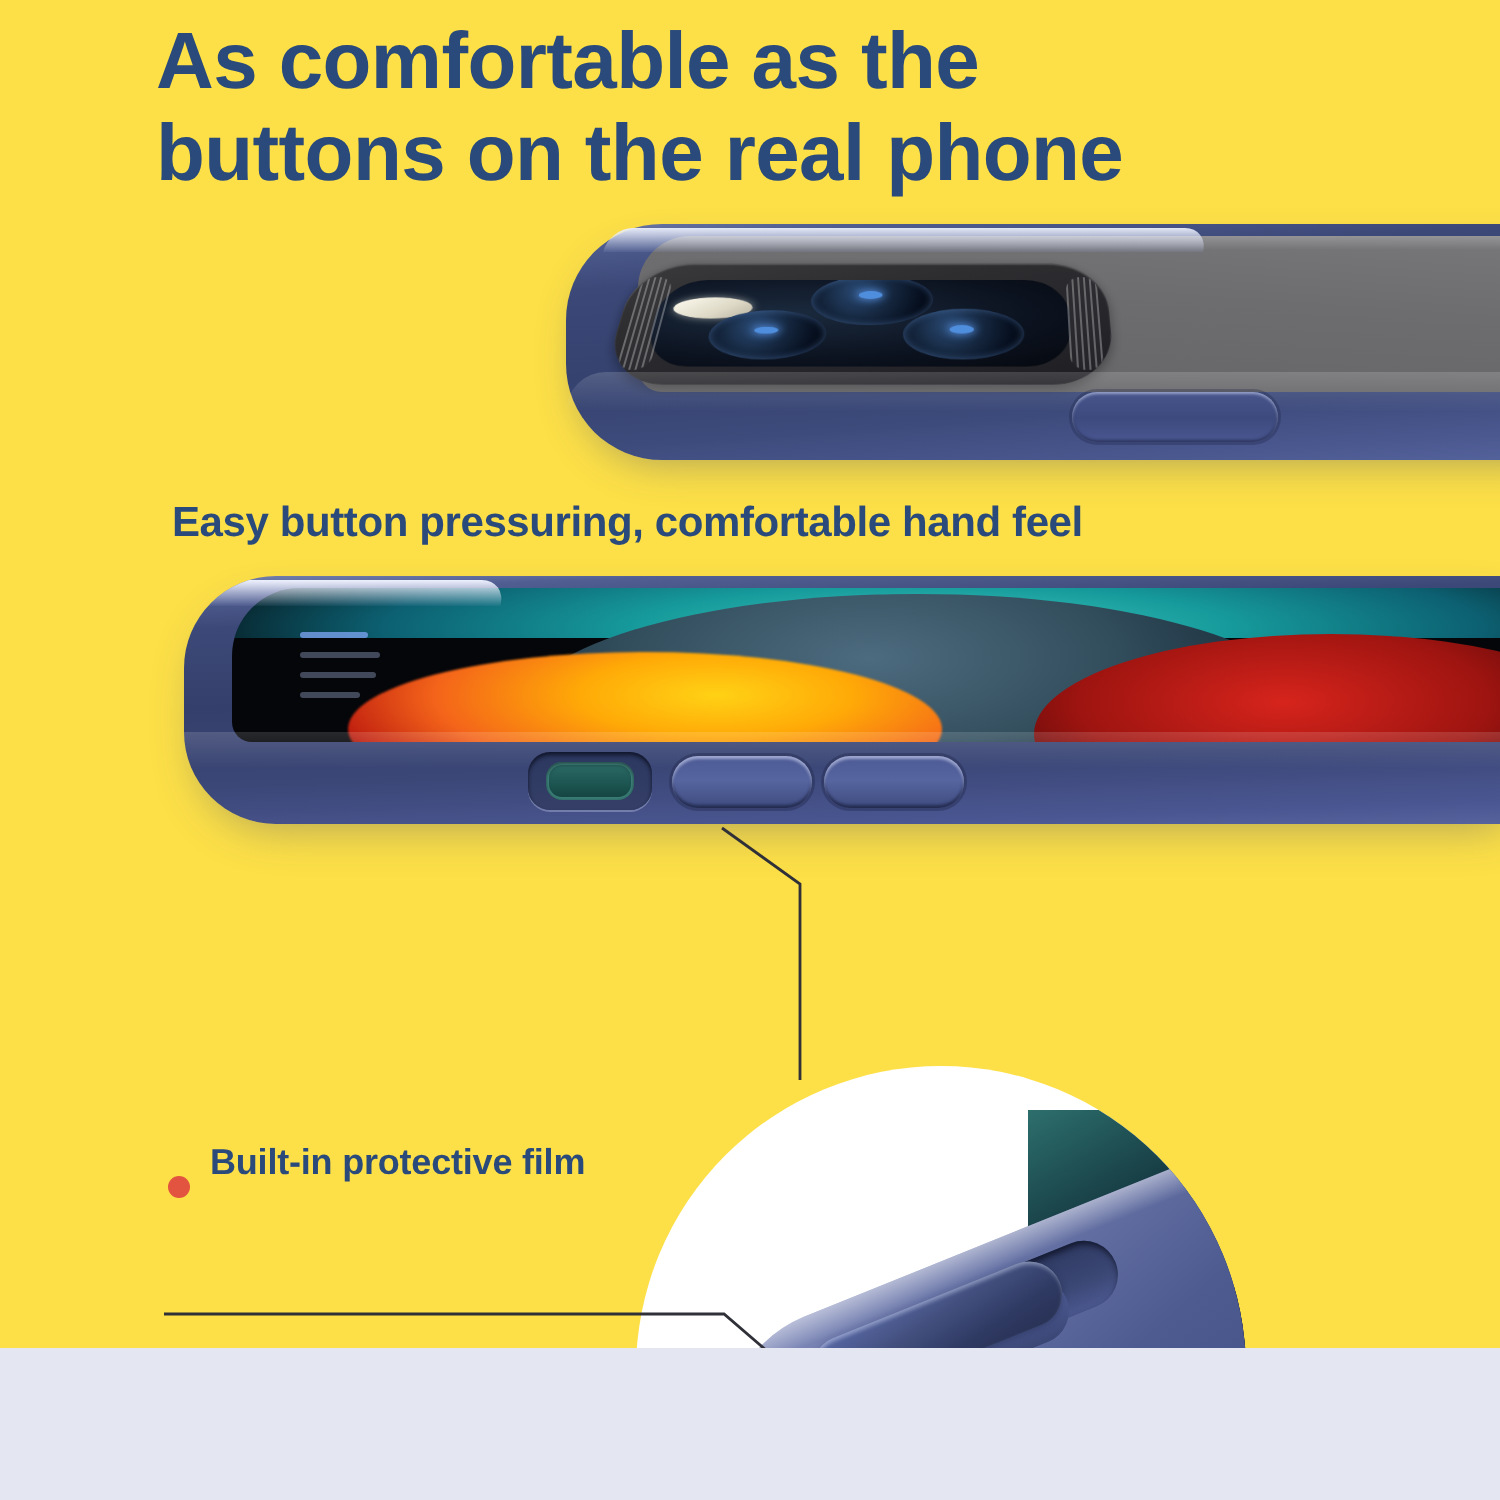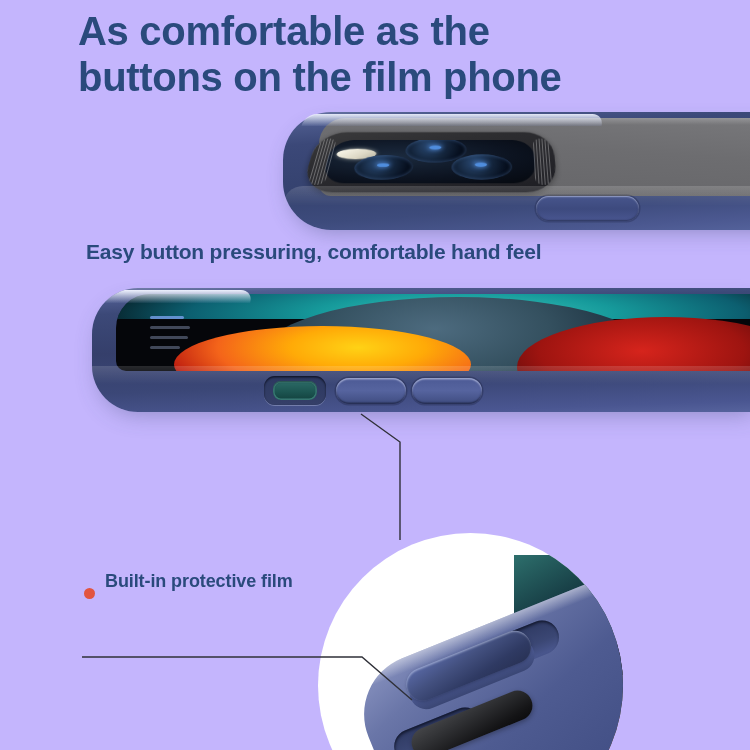--- a/index.html
+++ b/index.html
@@ -10,22 +10,22 @@
   body {
     width: 750px;
     height: 750px;
     overflow: hidden;
     font-family: "Liberation Sans", sans-serif;
     background: #e4e7f1;
   }
   #stage {
     position: relative;
     width: 750px;
-    height: 750px;
-    background: #c4b5fd;
+    height: 674px;
+    background: #fde047;
     overflow: hidden;
   }
 
   
   .headline {
     position: absolute;
     left: 78px;
     top: 8px;
     width: 620px;
     color: #2a4a7c;
@@ -33,21 +33,21 @@
     font-weight: bold;
     line-height: 1.16;
     letter-spacing: -0.3px;
     font-family: "Liberation Sans", sans-serif;
   }
   .headline .ln { display: block; white-space: nowrap; }
 
   .caption-mid {
     position: absolute;
     left: 86px;
-    top: 240px;
+    top: 250px;
     color: #2a4a7c;
     font-size: 21px;
     font-weight: bold;
     letter-spacing: -0.2px;
     white-space: nowrap;
   }
 
   .caption-low {
     position: absolute;
     left: 105px;
@@ -434,21 +434,21 @@
     box-shadow: 0 2px 5px rgba(0,0,0,0.30);
   }
 </style>
 </head>
 <body>
 
 <div id="stage">
 
   <div class="headline">
     <span class="ln">As comfortable as the</span>
-    <span class="ln">buttons on the film phone</span>
+    <span class="ln">buttons on the real phone</span>
   </div>
 
   <div class="phone-top">
     <div class="pt-body">
       <div class="pt-panel"></div>
       <div class="pt-lip"></div>
       <div class="pt-cam">
         <div class="pt-cam-inner">
           <div class="flash"></div>
           <div class="lens lens-a"></div>

